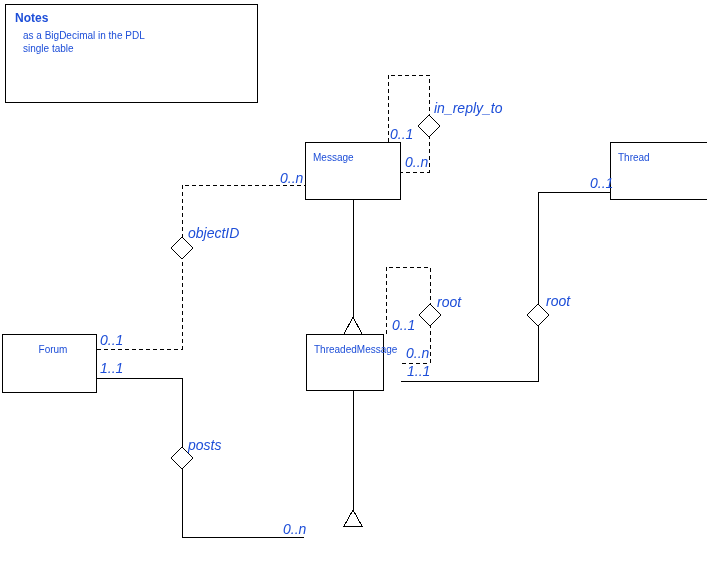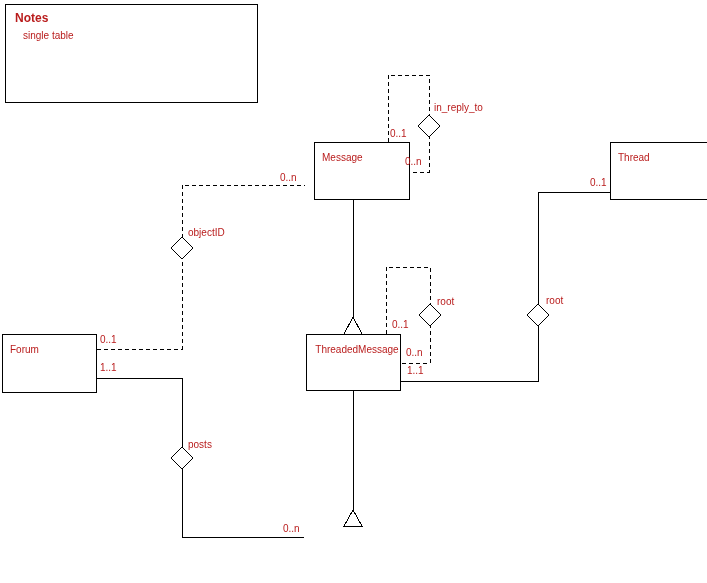--- a/index.html
+++ b/index.html
@@ -1,41 +1,42 @@
 <!DOCTYPE html>
 <html><head>
 <meta charset="utf-8">
 <style>
   html, body { margin: 0; padding: 0; background: #ffffff; }
   #canvas {
     position: relative;
     width: 707px; height: 583px;
     background: #ffffff;
     font-family: "Liberation Sans", sans-serif;
-    color: #b91c1c;
+    color: #1d4ed8;
     overflow: hidden;
   }
   #lines-layer { position: absolute; left: 0; top: 0; }
   .class-box {
     position: absolute;
     border: 1px solid #000000;
     background: #ffffff;
     box-sizing: border-box;
   }
   .class-name {
     display: block;
     font-size: 10px;
     padding: 9px 0 0 7px;
     white-space: nowrap;
   }
   .lbl {
     position: absolute;
-    font-size: 10px;
+    font-size: 14px;
     line-height: 10px;
     white-space: nowrap;
+    font-style: italic;
   }
   #notes-box {
     position: absolute;
     left: 5px; top: 4px;
     width: 253px; height: 99px;
     border: 1px solid #000000;
     background: #ffffff;
     box-sizing: border-box;
   }
   .notes-title {
@@ -92,34 +93,35 @@
       <g stroke-dasharray="4 3">
         <polyline points="97,349 182,349 182,185 305,185"></polyline>
         <polygon points="182,237 193,248 182,259 171,248" fill="#ffffff" stroke-dasharray="none"></polygon>
       </g>
     </g>
   </svg>
 
   <div id="notes-box">
     <div class="notes-title">Notes</div>
     <div>
+      <div class="notes-line"><span class="bullet"></span><span>as a BigDecimal in the PDL</span></div>
       <div class="notes-line"><span class="bullet"></span><span>single table</span></div>
     </div>
   </div>
 
-  <div class="class-box" style="left:305px; top:142px; width:96px; height:58px;margin-left:9px;">
+  <div class="class-box" style="left:305px; top:142px; width:96px; height:58px;">
     <span class="class-name">Message</span>
   </div>
   <div class="class-box" style="left:610px; top:142px; width:112px; height:58px;">
     <span class="class-name">Thread</span>
   </div>
-  <div class="class-box" style="left:306px; top:334px; width:95px; height:57px;text-align:center;">
+  <div class="class-box" style="left:306px; top:334px; width:78px; height:57px;">
     <span class="class-name">ThreadedMessage</span>
   </div>
-  <div class="class-box" style="left:2px; top:334px; width:95px; height:59px;">
+  <div class="class-box" style="left:2px; top:334px; width:95px; height:59px;text-align:center;">
     <span class="class-name">Forum</span>
   </div>
 
   <div class="lbl" style="left:434px; top:103px;">in_reply_to</div>
   <div class="lbl" style="left:188px; top:228px;">objectID</div>
   <div class="lbl" style="left:437px; top:297px;">root</div>
   <div class="lbl" style="left:546px; top:296px;">root</div>
   <div class="lbl" style="left:188px; top:440px;">posts</div>
 
   <div class="lbl" style="left:390px; top:129px;">0..1</div>

